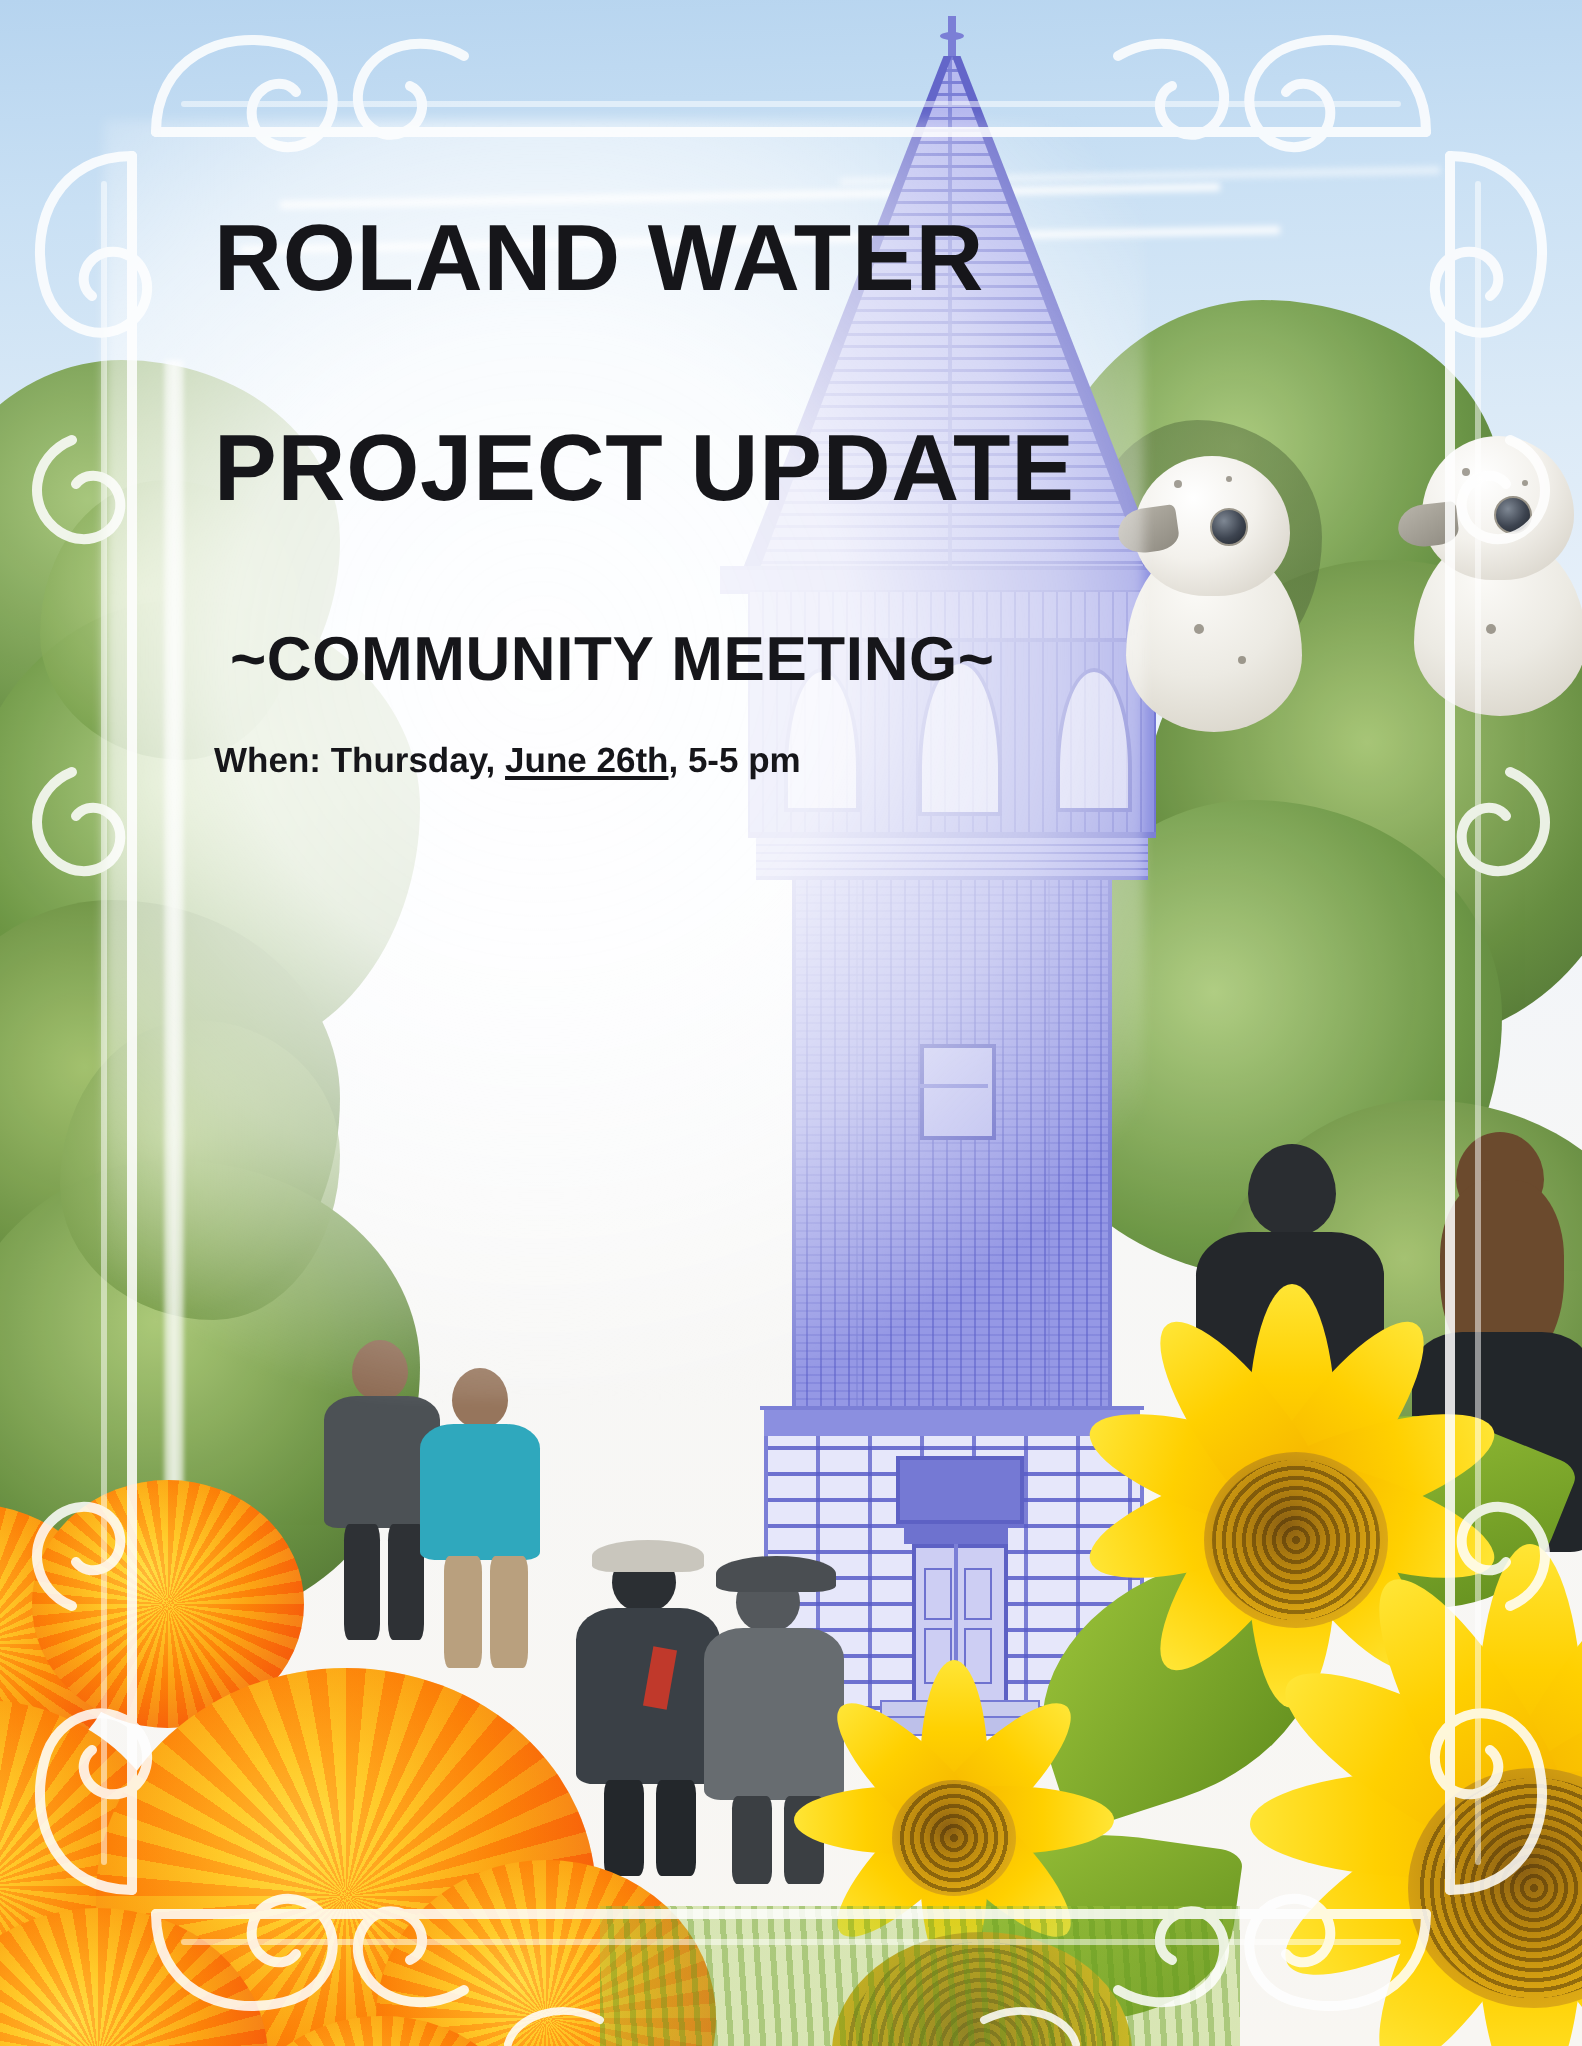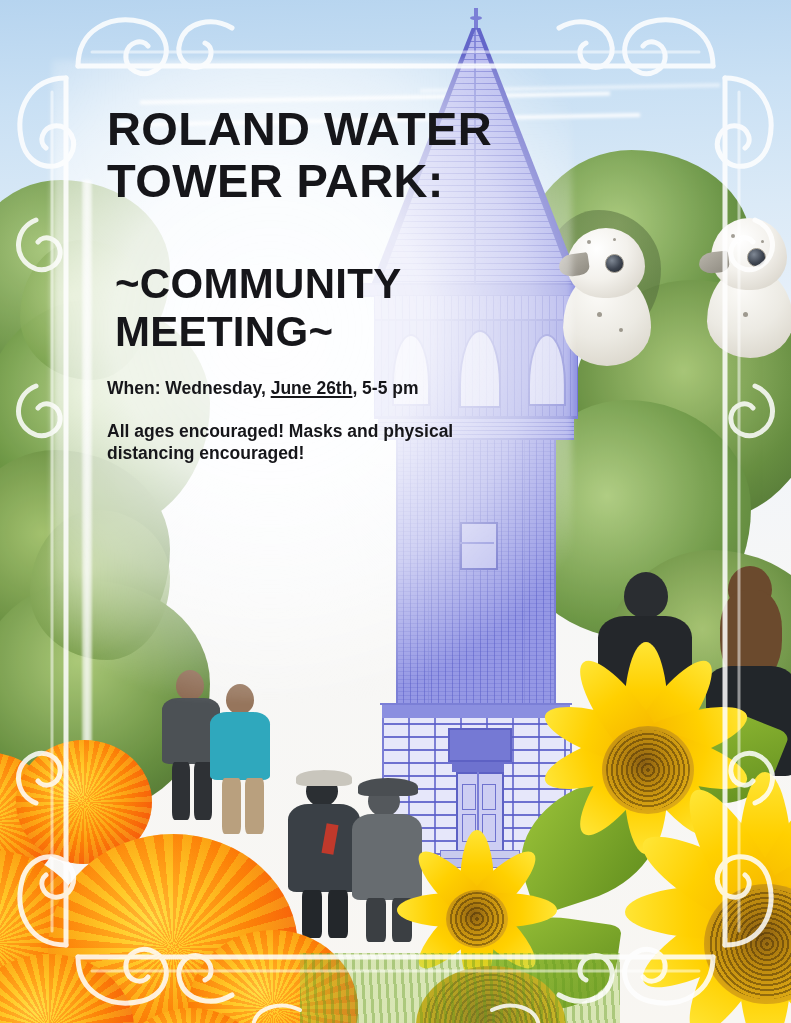--- a/index.html
+++ b/index.html
@@ -63,21 +63,21 @@
   #wash{left:52px;top:60px;width:520px;height:640px;
     background:radial-gradient(ellipse 72% 60% at 42% 42%,rgba(255,255,255,.95) 0%,rgba(255,255,255,.86) 42%,rgba(255,255,255,.55) 70%,rgba(255,255,255,0) 100%);
     filter:blur(3px);}
 
   
   #frame{inset:0;pointer-events:none;}
 
   
   #copy{position:absolute;left:84px;top:103px;width:470px;color:#16161a;margin-left:23px;}
   #title{font-size:47px;font-weight:800;line-height:1.115;letter-spacing:.4px;margin:0;}
-  #subtitle{font-size:42px;font-weight:800;letter-spacing:.3px;margin:52px 0 0 8px;}
+  #subtitle{font-size:31px;font-weight:800;letter-spacing:.3px;margin:52px 0 0 8px;}
   .body{font-size:17.5px;font-weight:700;line-height:1.23;margin:0;}
   #intro{margin-top:48px;}
   .ln{margin-top:22px;}
   .ital{font-style:italic;}
   u{text-decoration:underline;text-underline-offset:2px;text-decoration-thickness:2px;}
   #contact{margin-top:26px;line-height:1.27;}
 </style>
 </head>
 <body>
 
@@ -347,36 +347,33 @@
       <path d="M725 945 C761 945 777 913 769 881 C763 855 733 849 721 867 C712 881 721 899 737 897 C749 895 753 881 745 875"></path>
       <path d="M755 803 C775 795 779 769 761 757 C747 748 729 757 731 773 C733 785 747 789 753 781"></path>
       <path d="M559 995 C579 1007 605 1001 611 981 C616 965 603 951 589 957 C578 962 577 976 586 980"></path>
       <path d="M492 1010 C512 1000 534 1008 538 1022" stroke-width="4"></path>
     </g>
   </svg>
 
   <div id="copy">
     <h1 id="title">
       <span>ROLAND WATER</span><br>
-      <span>TOWER PARK:</span><br>
+      <br>
+      <span>PROJECT UPDATE</span>
     </h1>
 
     <div id="subtitle">~COMMUNITY MEETING~</div>
 
 
     <p class="body ln">
-      <span>When: Wednesday, </span><u>June 26th</u><span>, 5-5 pm</span>
+      <span>When: Thursday, </span><u>June 26th</u><span>, 5-5 pm</span>
     </p>
 
 
 
-    <p class="body ln">
-      <span>All ages encouraged! Masks and physical</span><br>
-      <span>distancing encouraged!</span>
-    </p>
 
     <p class="body" id="contact">
       <br>
       <br>
     </p>
   </div>
 
 </div>
 
 </body></html>

